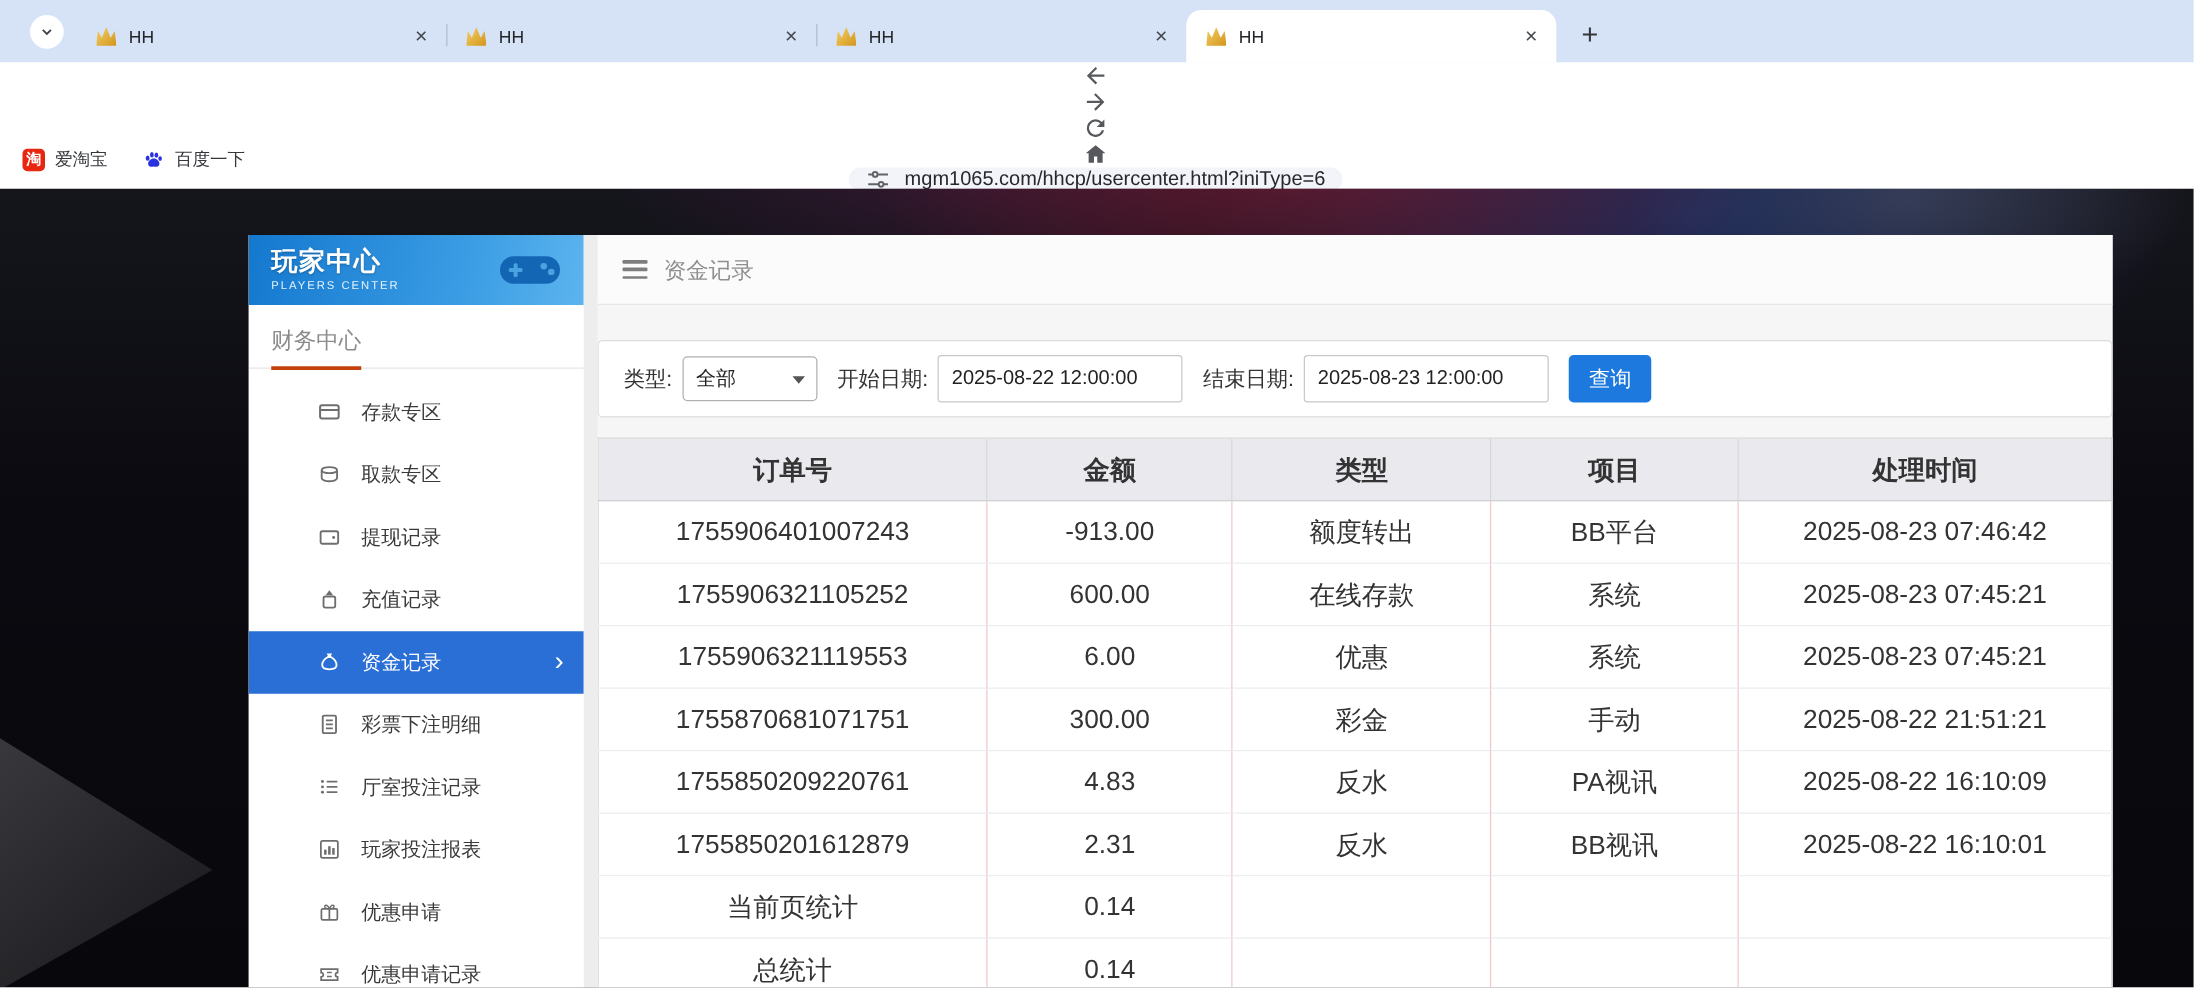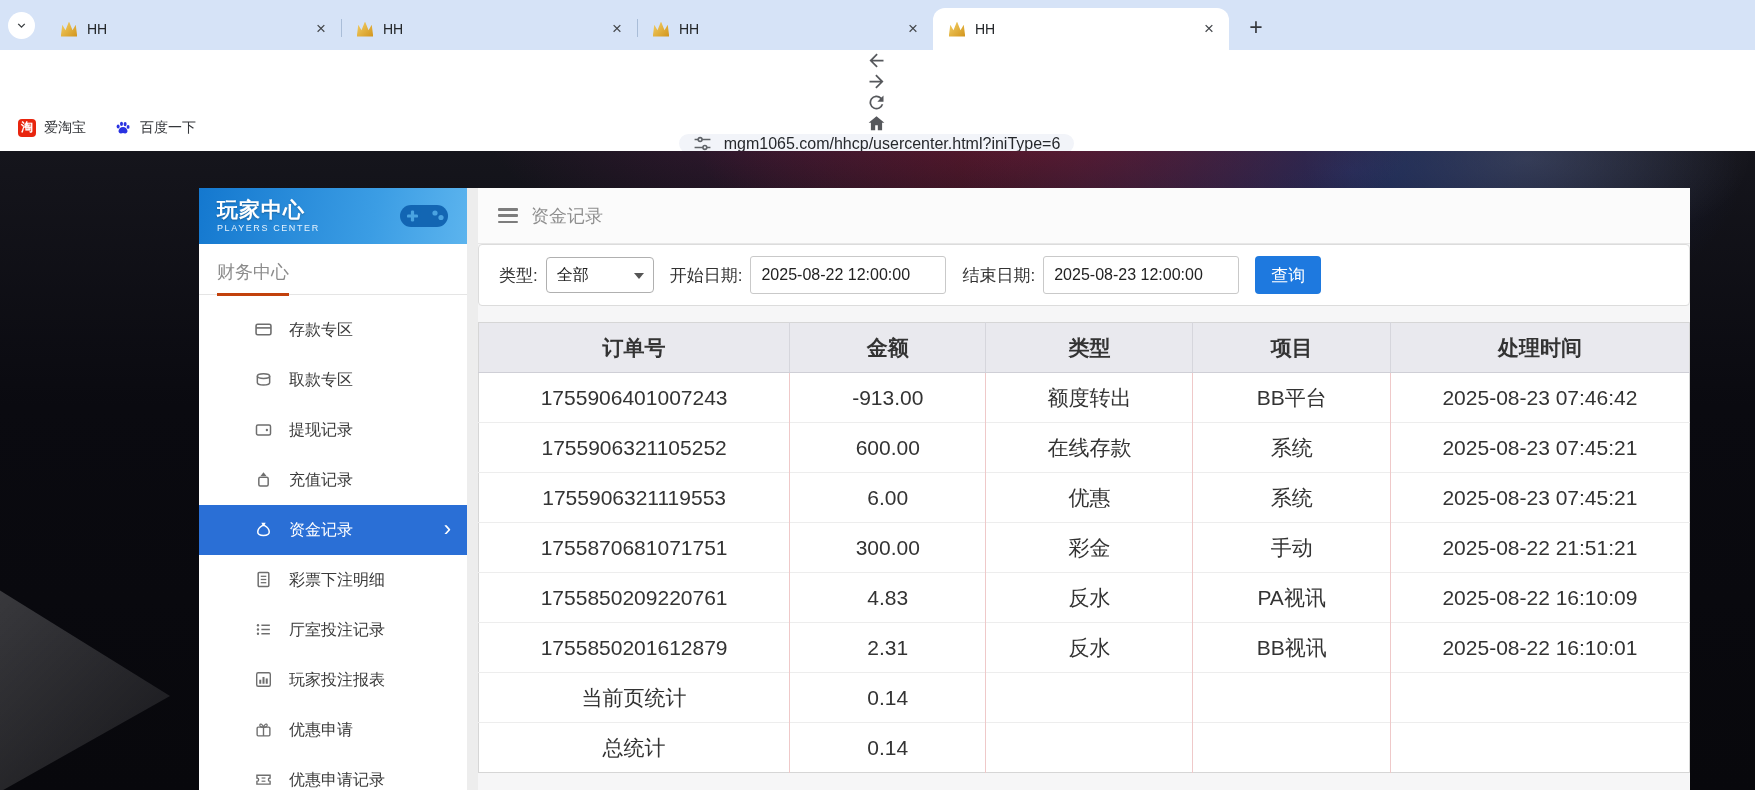--- a/index.html
+++ b/index.html
@@ -1,21 +1,21 @@
 <!DOCTYPE html>
 <html><head>
 <meta charset="utf-8">
 <style>
   * { margin:0; padding:0; box-sizing:border-box; }
   html,body { width:1755px; height:790px; overflow:hidden; }
   body { font-family:"Liberation Sans","DejaVu Sans",sans-serif; background:#fff; }
   .browser { position:relative; width:1755px; height:790px; overflow:hidden; }
 
   
-  .tab-bar { height:50px; background:#d6e3f7; display:flex; align-items:flex-end; padding-left:4px; }
+  .tab-bar { height:50px; background:#d6e3f7; display:flex; align-items:flex-end; padding-left:20px; }
   .tab-search-btn { width:27px; height:27px; border-radius:50%; border:none; background:#fff; color:#3c4043;
     display:flex; align-items:center; justify-content:center; margin:0 10px 11px 4px; cursor:pointer; }
   .tabs { display:flex; height:42px; }
   .tab { width:296px; height:42px; display:flex; align-items:center; padding:0 10px 0 16px;
     position:relative; color:#232629; font-size:14px; cursor:pointer; }
   .tab:not(.active):not(:first-child)::before { content:''; position:absolute; left:0; top:11px; bottom:13px; width:1px; background:#a9bdd8; }
   .tab.active { background:#fff; border-radius:12px 12px 0 0; }
   .favicon { width:16px; height:15px; margin-right:10px; flex:none;
     background:linear-gradient(135deg,#f3d066,#d2941b);
     clip-path:polygon(0 88%,8% 22%,28% 58%,50% 0,72% 58%,92% 22%,100% 88%,100% 100%,0 100%); }
@@ -77,21 +77,21 @@
   .mi-chevron { position:absolute; right:16px; top:50%; transform:translateY(-54%); font-size:22px; color:#fff; }
 
   
   .main { flex:1; margin-left:11px; background:#f6f6f7; display:flex; flex-direction:column; overflow:hidden; }
   .page-header { height:56px; flex:none; background:#fbfbfb; border-bottom:1px solid #e7e7e7;
     display:flex; align-items:center; padding:0 20px; gap:13px; }
   .hamburger-icon { width:20px; height:15px; display:flex; flex-direction:column; justify-content:space-between; cursor:pointer; }
   .hamburger-icon i { height:2.5px; background:#7d7d7d; border-radius:1px; }
   .page-title { font-size:18px; color:#8f8f8f; }
 
-  .filter-card { margin-top:0; background:#fff; border:1px solid #dcdcdc; border-radius:4px; height:62px; flex:none;
+  .filter-card { margin-top:28px; background:#fff; border:1px solid #dcdcdc; border-radius:4px; height:62px; flex:none;
     display:flex; align-items:center; padding:0 20px; font-size:17px; color:#333; }
   .flabel { margin-right:8px; white-space:nowrap; }
   .group-gap { margin-left:16px; }
   .fake-select { width:108px; height:36px; border:1px solid #b0b0b0; border-radius:4px; background:#fff;
     display:flex; align-items:center; padding:0 26px 0 10px; position:relative; font-size:16px; color:#222; cursor:pointer; }
   .fake-select::after { content:''; position:absolute; right:9px; top:15px; border-left:5px solid transparent;
     border-right:5px solid transparent; border-top:6px solid #555; }
   .date-input { width:196px; height:38px; border:1px solid #c9c9c9; border-radius:3px; padding:0 10px;
     font-size:16px; color:#222; font-family:inherit; background:#fff; }
   .search-btn { height:38px; padding:0 16px; margin-left:16px; background:#1e79df; color:#fff; font-size:17px;

